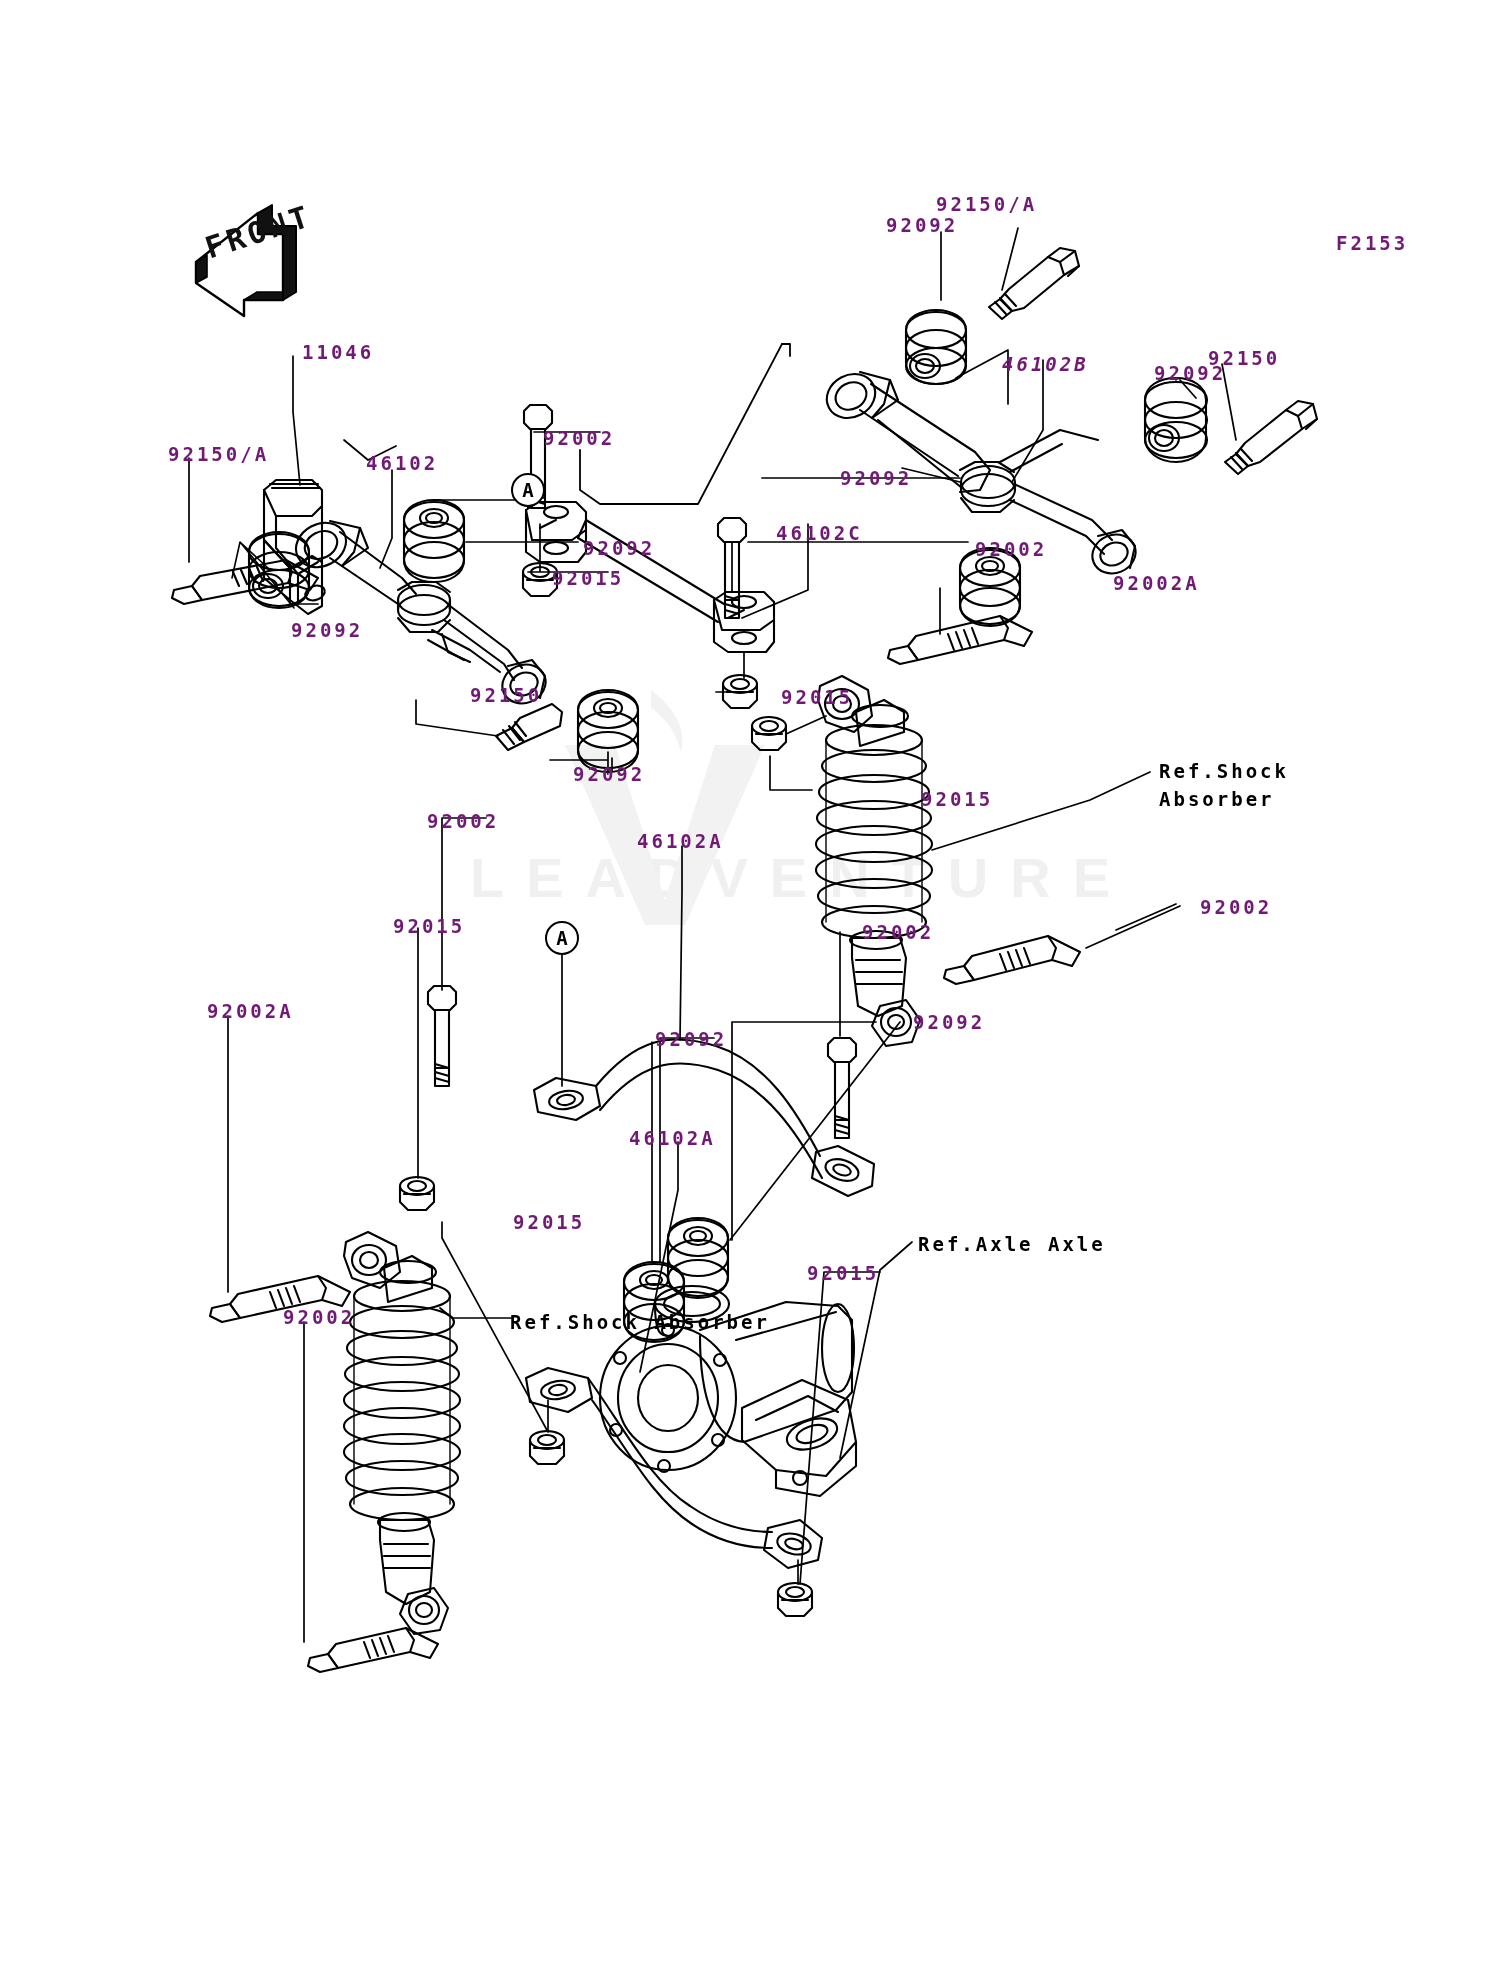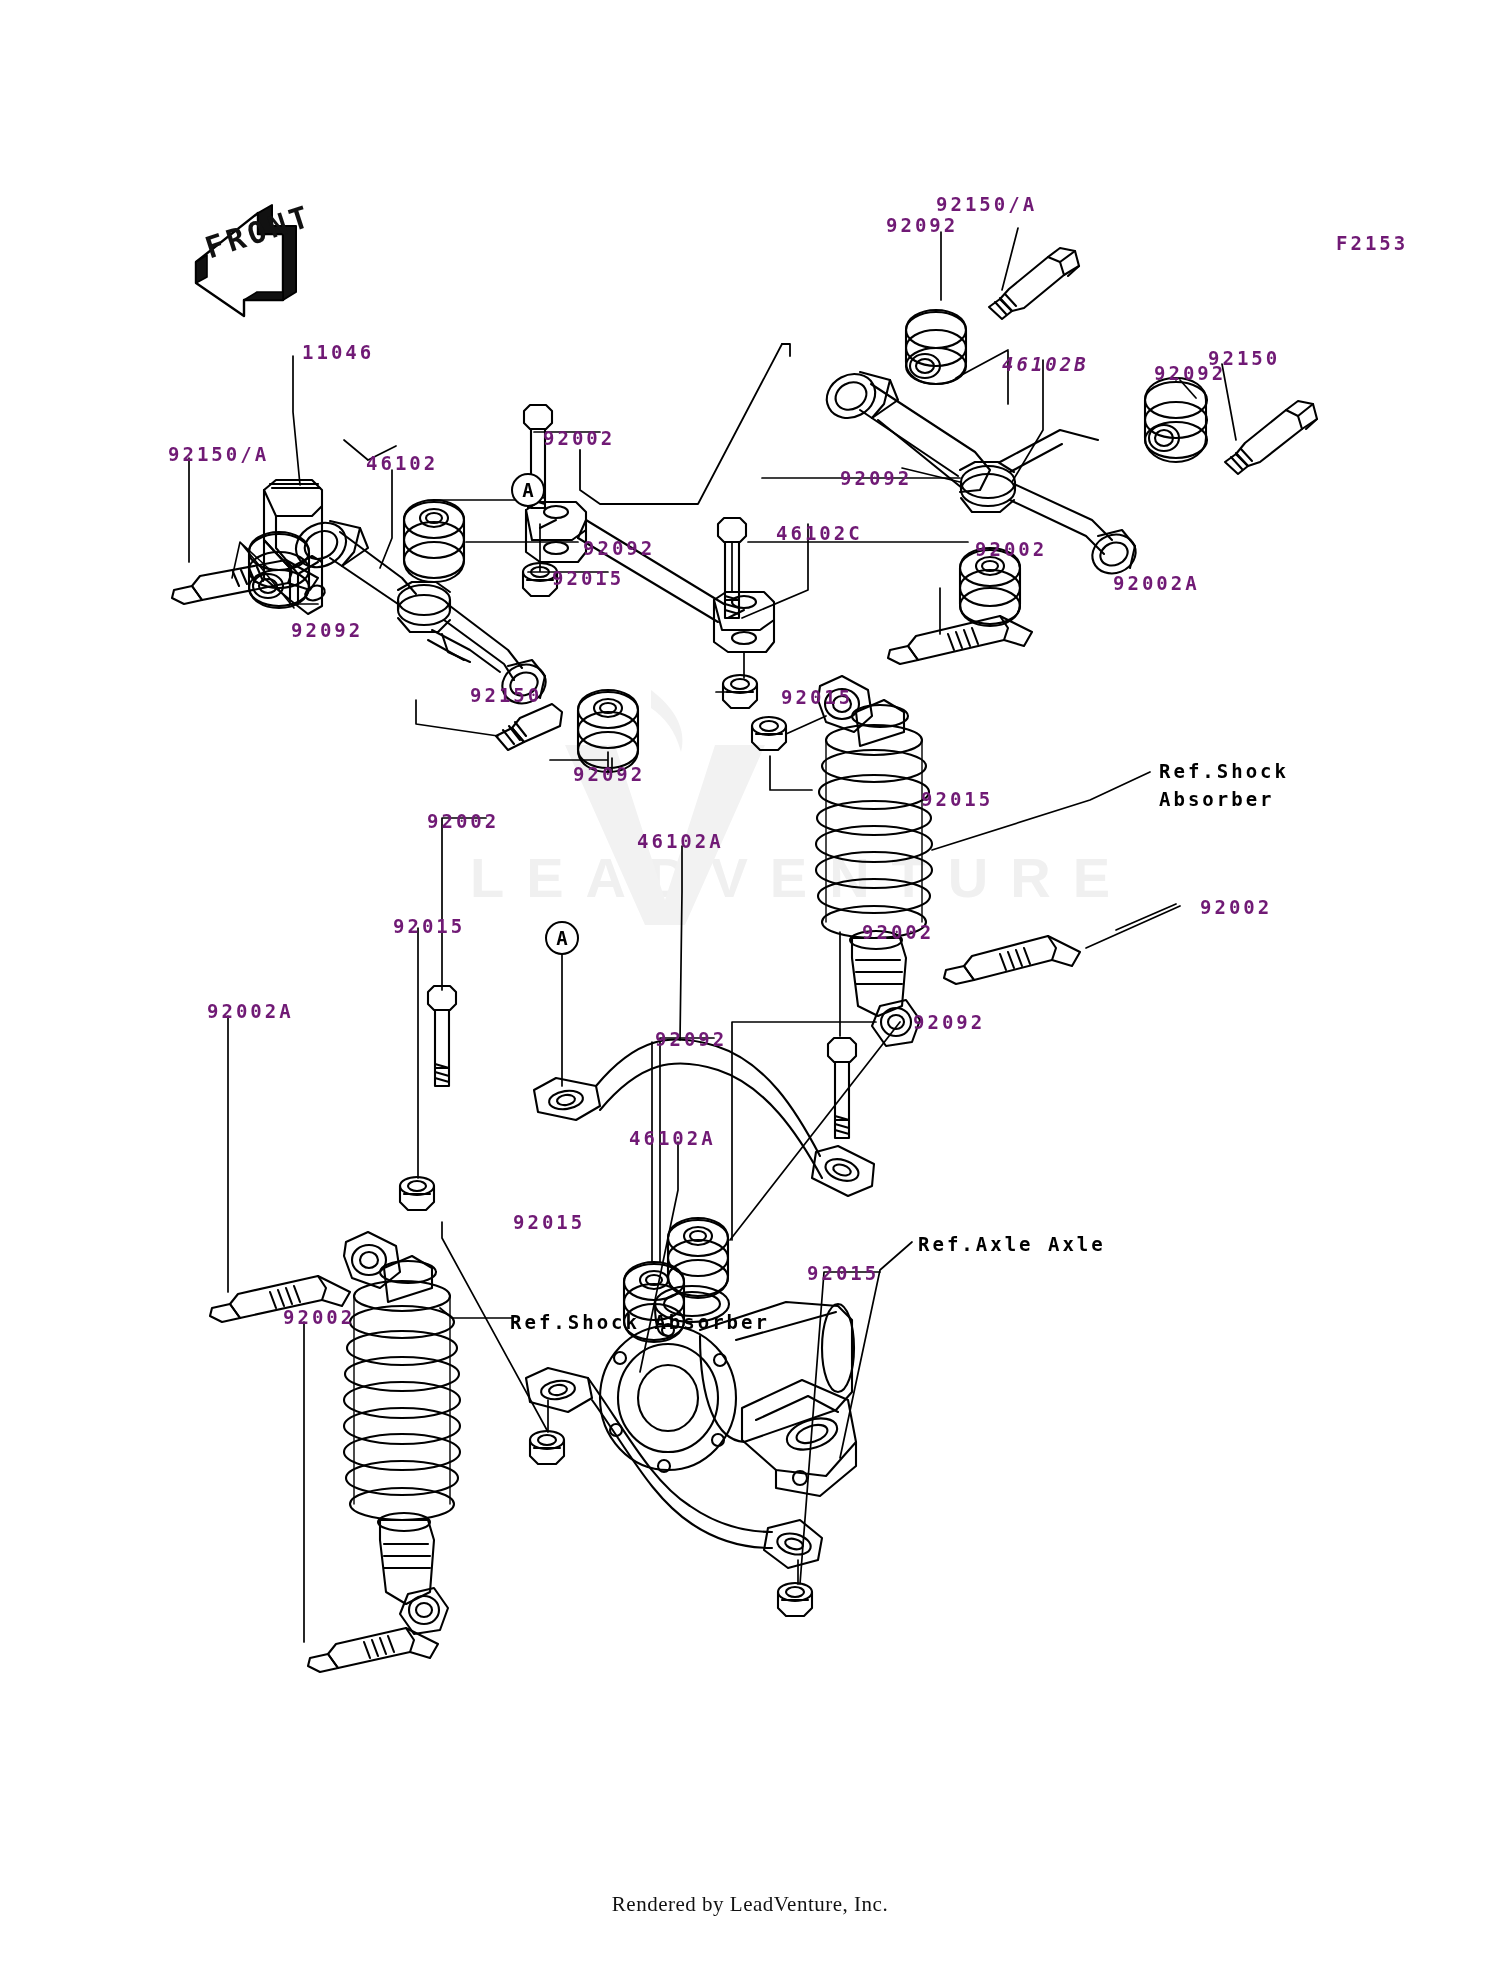--- a/index.html
+++ b/index.html
@@ -634,15 +634,14 @@
 
   <div class="ref" style="left:1159px; top:757px;"><span>Ref.Shock</span><br><span>Absorber</span></div>
 
   <div class="ref" style="left:918px; top:1230px;">Ref.Axle Axle</div>
 
   <div class="ref" style="left:510px; top:1308px;">Ref.Shock Absorber</div>
 
   <div class="circle-mark" style="left:511px; top:473px;">A</div>
   <div class="circle-mark" style="left:545px; top:921px;">A</div>
 
-  <div class="footer" style="top:1892px;">Rendered by LeadVenture, Inc.</div>
 
 </div>
 
 </body></html>

